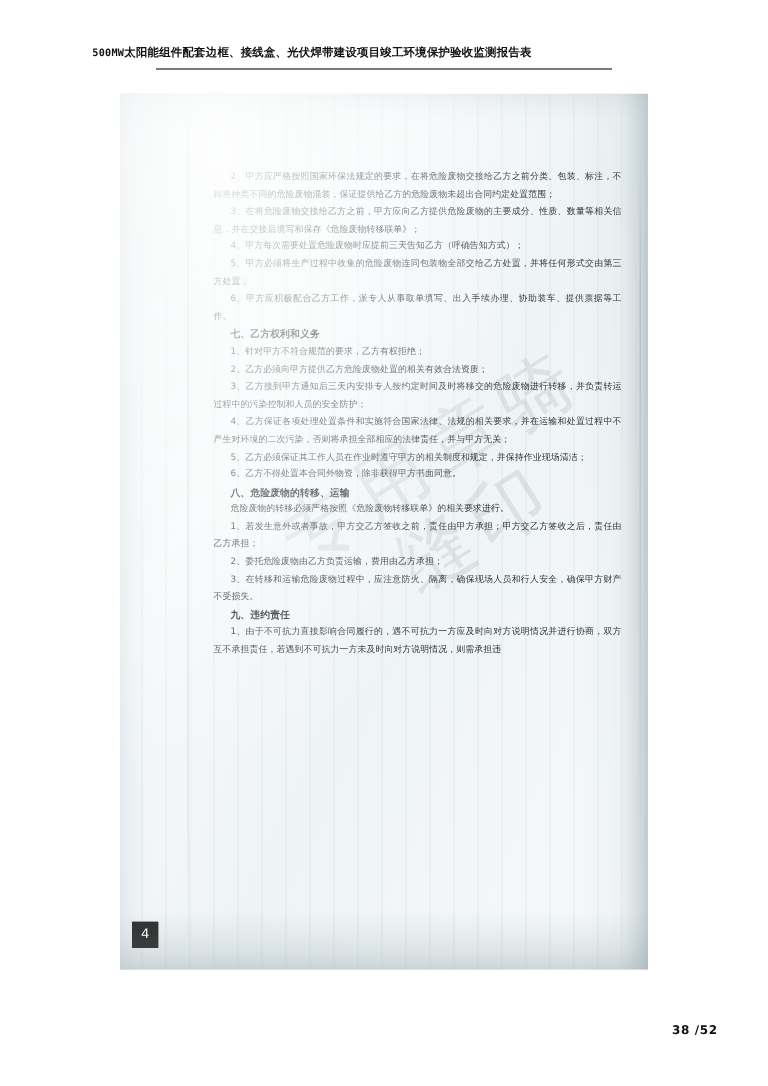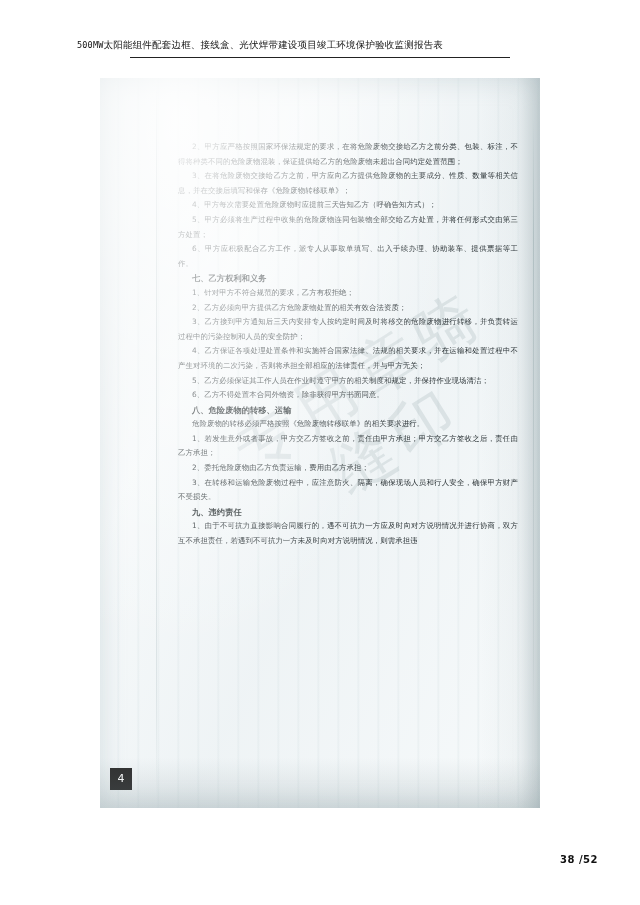--- a/index.html
+++ b/index.html
@@ -29,20 +29,21 @@
     position: absolute;
     left: 0;
     top: 38px;
     width: 520px;
     text-align: center;
     font-size: 9.5px;
     line-height: 14px;
     letter-spacing: 0.2px;
     color: #111;
     white-space: nowrap;
+    font-weight: bold;
   }
   .doc-header .hdr-code {
     font-family: "DejaVu Sans Mono", "Liberation Mono", monospace;
     font-size: 8.5px;
   }
   .header-rule {
     position: absolute;
     left: 130px;
     top: 57px;
     width: 380px;

